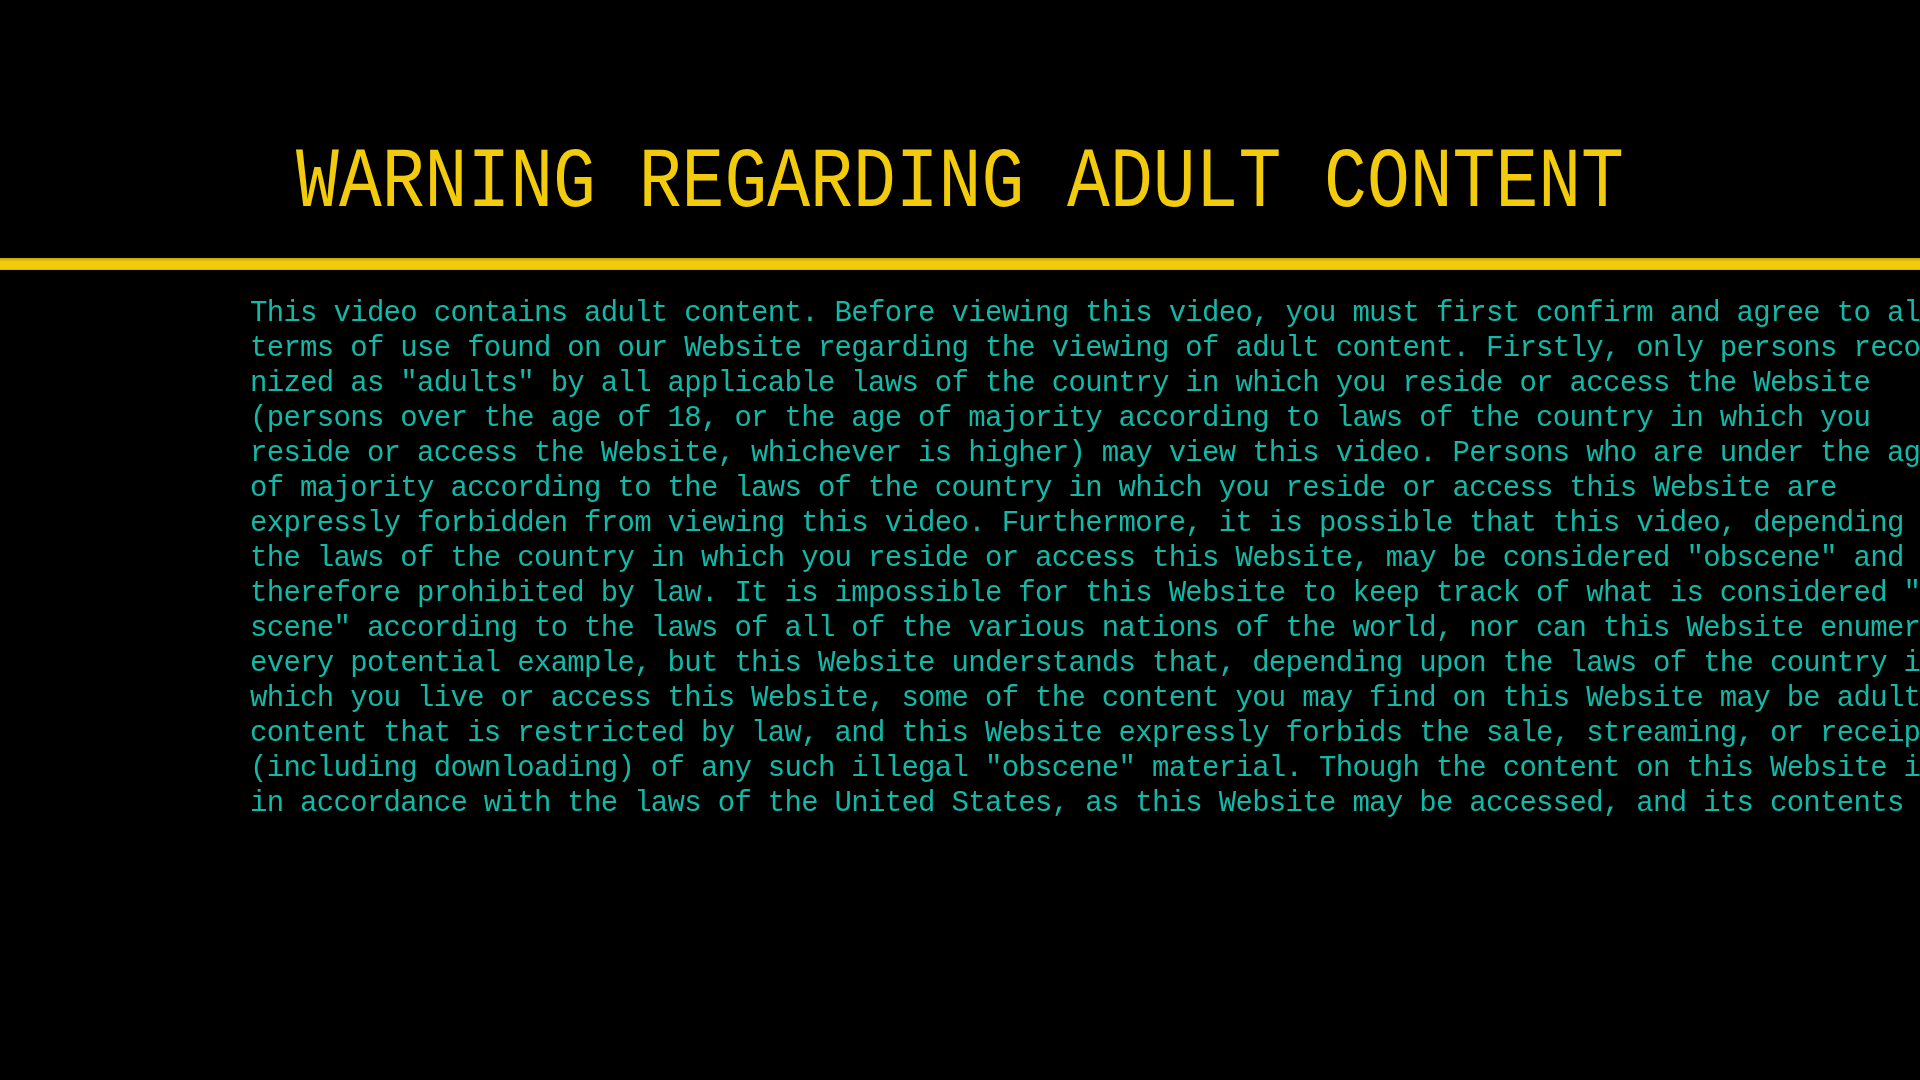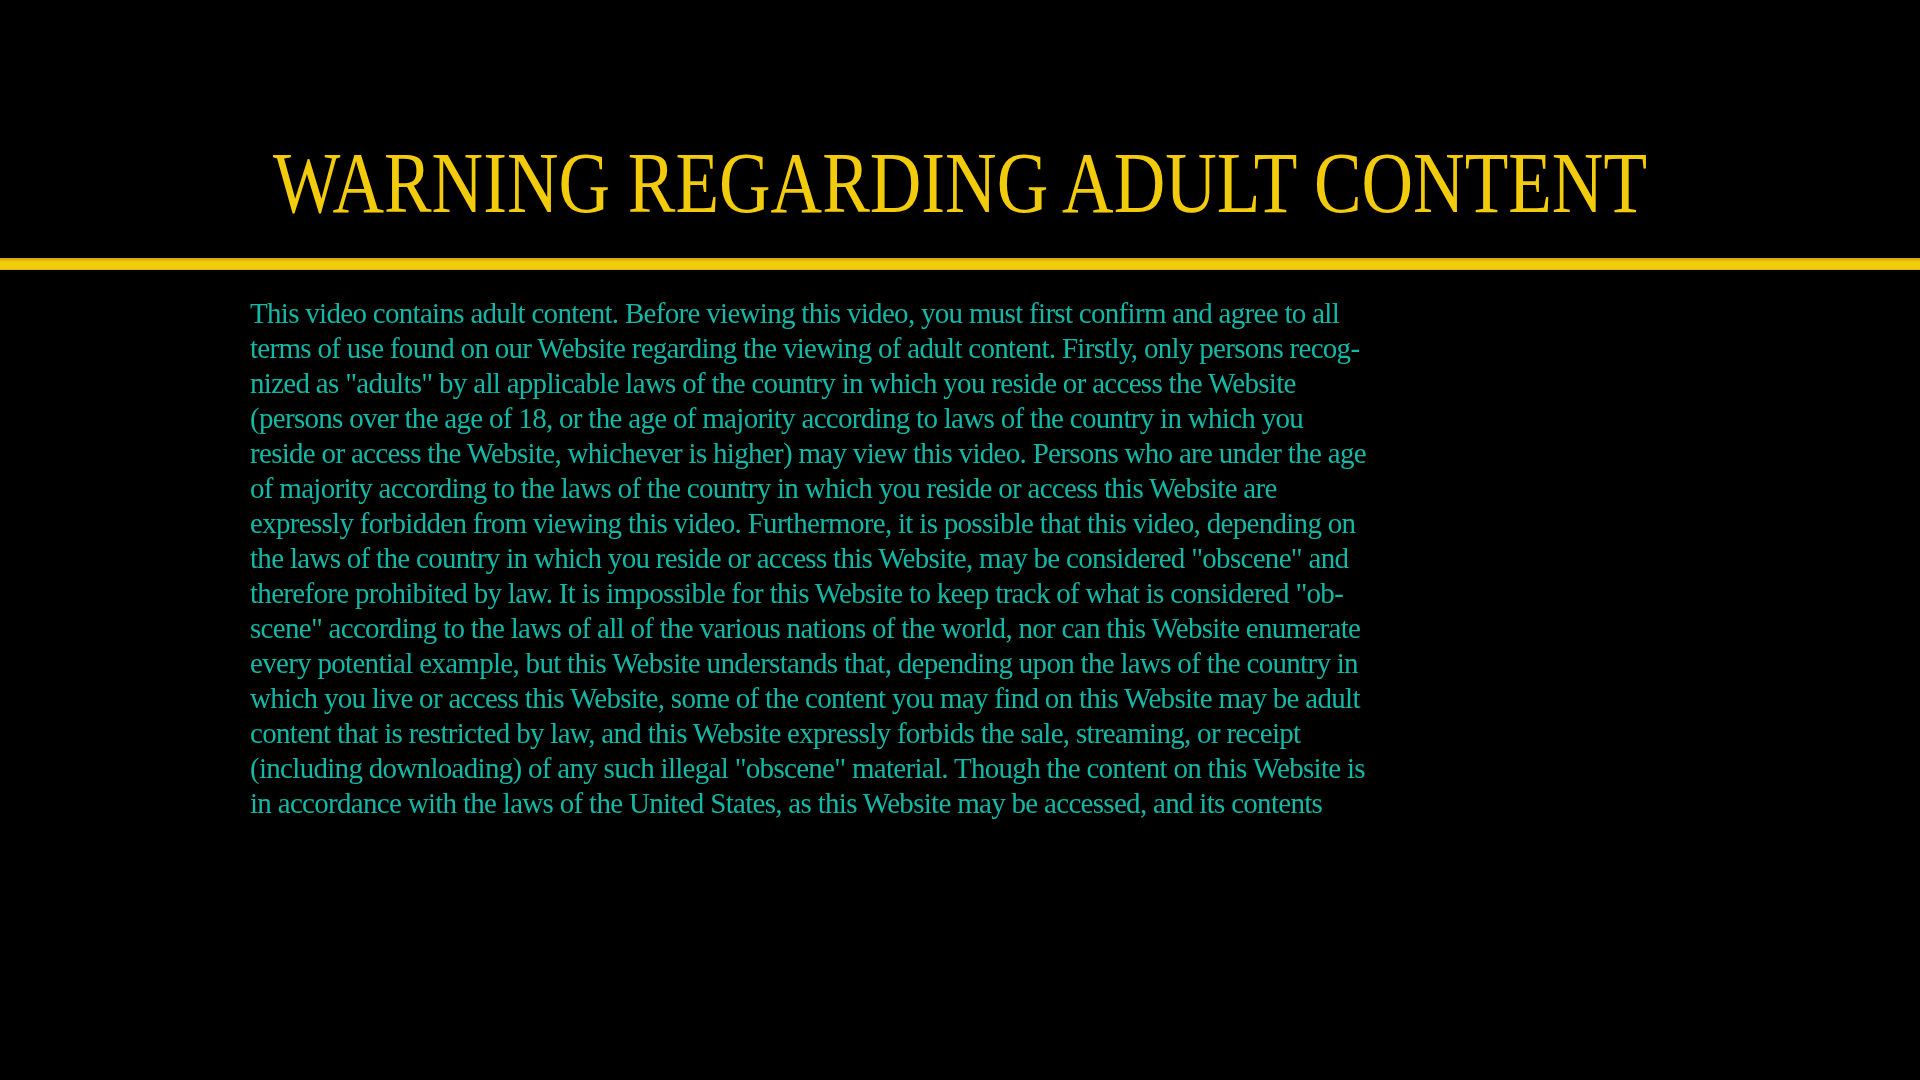--- a/index.html
+++ b/index.html
@@ -6,21 +6,21 @@
     margin: 0;
     padding: 0;
     background: #000000;
   }
   .stage {
     position: relative;
     width: 1920px;
     height: 820px;
     background: #000000;
     overflow: hidden;
-    font-family: Liberation Serif, serif;
+    font-family: Liberation Mono, monospace;
   }
   .title {
     position: absolute;
     top: 183px;
     left: 960px;
     margin: 0;
     transform: translate(-50%, -50%) scaleX(0.83);
     white-space: nowrap;
     font-size: 86px;
     font-weight: 400;

